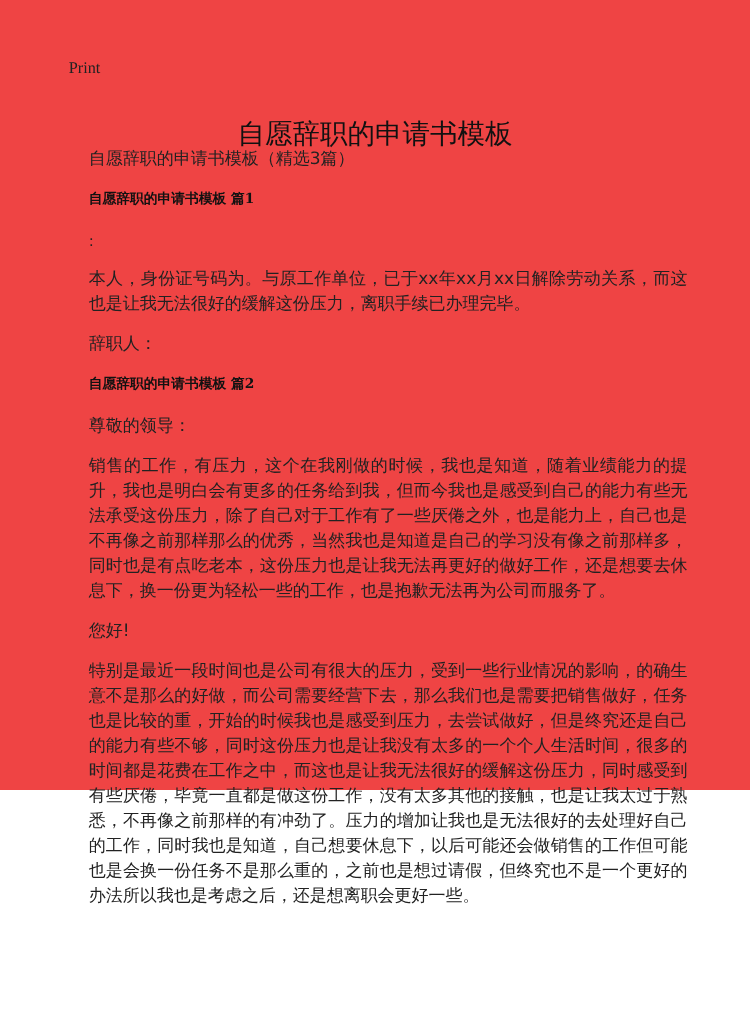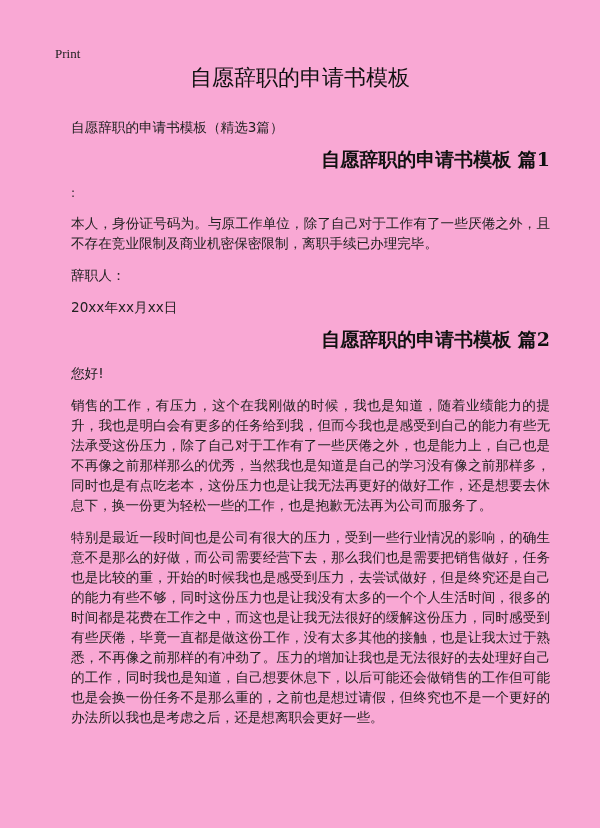--- a/index.html
+++ b/index.html
@@ -1,40 +1,40 @@
 <!DOCTYPE html>
 <html><head>
 <meta charset="utf-8">
 <style>
   html, body { margin: 0; padding: 0; background: #ffffff; }
   body { width: 600px; height: 828px; overflow: hidden; position: relative; color: #1a1a1a; }
-  .page { position: absolute; left: 0; top: 0; width: 600px; height: 828px; background: #f9a8d4; }
+  .page { position: absolute; left: 0; top: 0; width: 600px; height: 632px; background: #ef4444; }
   .print { position: absolute; left: 55px; top: 46px; font-family: "Liberation Serif", serif; font-size: 13px; color: #222; }
-  .title { position: absolute; left: 0; width: 600px; top: 63px; text-align: center; font-family: "DejaVu Sans", sans-serif; font-size: 22px; color: #111; }
+  .title { position: absolute; left: 0; width: 600px; top: 92px; text-align: center; font-family: "DejaVu Sans", sans-serif; font-size: 22px; color: #111; }
   .content { position: absolute; left: 55px; top: 117px; width: 495px; font-family: "DejaVu Sans", sans-serif; font-size: 13.6px; line-height: 20px; color: #222; }
   .content p { margin: 0 0 12px 16px; }
   .subtitle { margin-bottom: 12px !important; }
-  .section-heading { font-weight: bold; font-family: "DejaVu Serif", serif; font-size: 19px; margin-bottom: 14px !important; color: #111; text-align: right; }
+  .section-heading { font-weight: bold; font-family: "DejaVu Serif", serif; font-size: 11px; margin-bottom: 14px !important; color: #111; }
   .colon { margin-bottom: 10px !important; font-size: 12px; }
   .para { text-align: justify; }
 </style>
 </head>
 <body>
 
 <div class="page">
   <div class="print">Print</div>
   <div class="title">自愿辞职的申请书模板</div>
 
   <div class="content">
     <p class="subtitle">自愿辞职的申请书模板（精选3篇）</p>
 
     <p class="section-heading">自愿辞职的申请书模板 篇1</p>
     <p class="colon">:</p>
-    <p class="para">本人，身份证号码为。与原工作单位，除了自己对于工作有了一些厌倦之外，且不存在竞业限制及商业机密保密限制，离职手续已办理完毕。</p>
+    <p class="para">本人，身份证号码为。与原工作单位，已于xx年xx月xx日解除劳动关系，而这也是让我无法很好的缓解这份压力，离职手续已办理完毕。</p>
     <p class="para">辞职人：</p>
-    <p class="para">20xx年xx月xx日</p>
 
     <p class="section-heading">自愿辞职的申请书模板 篇2</p>
+    <p class="para">尊敬的领导：</p>
+    <p class="para">销售的工作，有压力，这个在我刚做的时候，我也是知道，随着业绩能力的提升，我也是明白会有更多的任务给到我，但而今我也是感受到自己的能力有些无法承受这份压力，除了自己对于工作有了一些厌倦之外，也是能力上，自己也是不再像之前那样那么的优秀，当然我也是知道是自己的学习没有像之前那样多，同时也是有点吃老本，这份压力也是让我无法再更好的做好工作，还是想要去休息下，换一份更为轻松一些的工作，也是抱歉无法再为公司而服务了。</p>
     <p class="para">您好!</p>
-    <p class="para">销售的工作，有压力，这个在我刚做的时候，我也是知道，随着业绩能力的提升，我也是明白会有更多的任务给到我，但而今我也是感受到自己的能力有些无法承受这份压力，除了自己对于工作有了一些厌倦之外，也是能力上，自己也是不再像之前那样那么的优秀，当然我也是知道是自己的学习没有像之前那样多，同时也是有点吃老本，这份压力也是让我无法再更好的做好工作，还是想要去休息下，换一份更为轻松一些的工作，也是抱歉无法再为公司而服务了。</p>
     <p class="para">特别是最近一段时间也是公司有很大的压力，受到一些行业情况的影响，的确生意不是那么的好做，而公司需要经营下去，那么我们也是需要把销售做好，任务也是比较的重，开始的时候我也是感受到压力，去尝试做好，但是终究还是自己的能力有些不够，同时这份压力也是让我没有太多的一个个人生活时间，很多的时间都是花费在工作之中，而这也是让我无法很好的缓解这份压力，同时感受到有些厌倦，毕竟一直都是做这份工作，没有太多其他的接触，也是让我太过于熟悉，不再像之前那样的有冲劲了。压力的增加让我也是无法很好的去处理好自己的工作，同时我也是知道，自己想要休息下，以后可能还会做销售的工作但可能也是会换一份任务不是那么重的，之前也是想过请假，但终究也不是一个更好的办法所以我也是考虑之后，还是想离职会更好一些。</p>
   </div>
 </div>
 
 </body></html>

